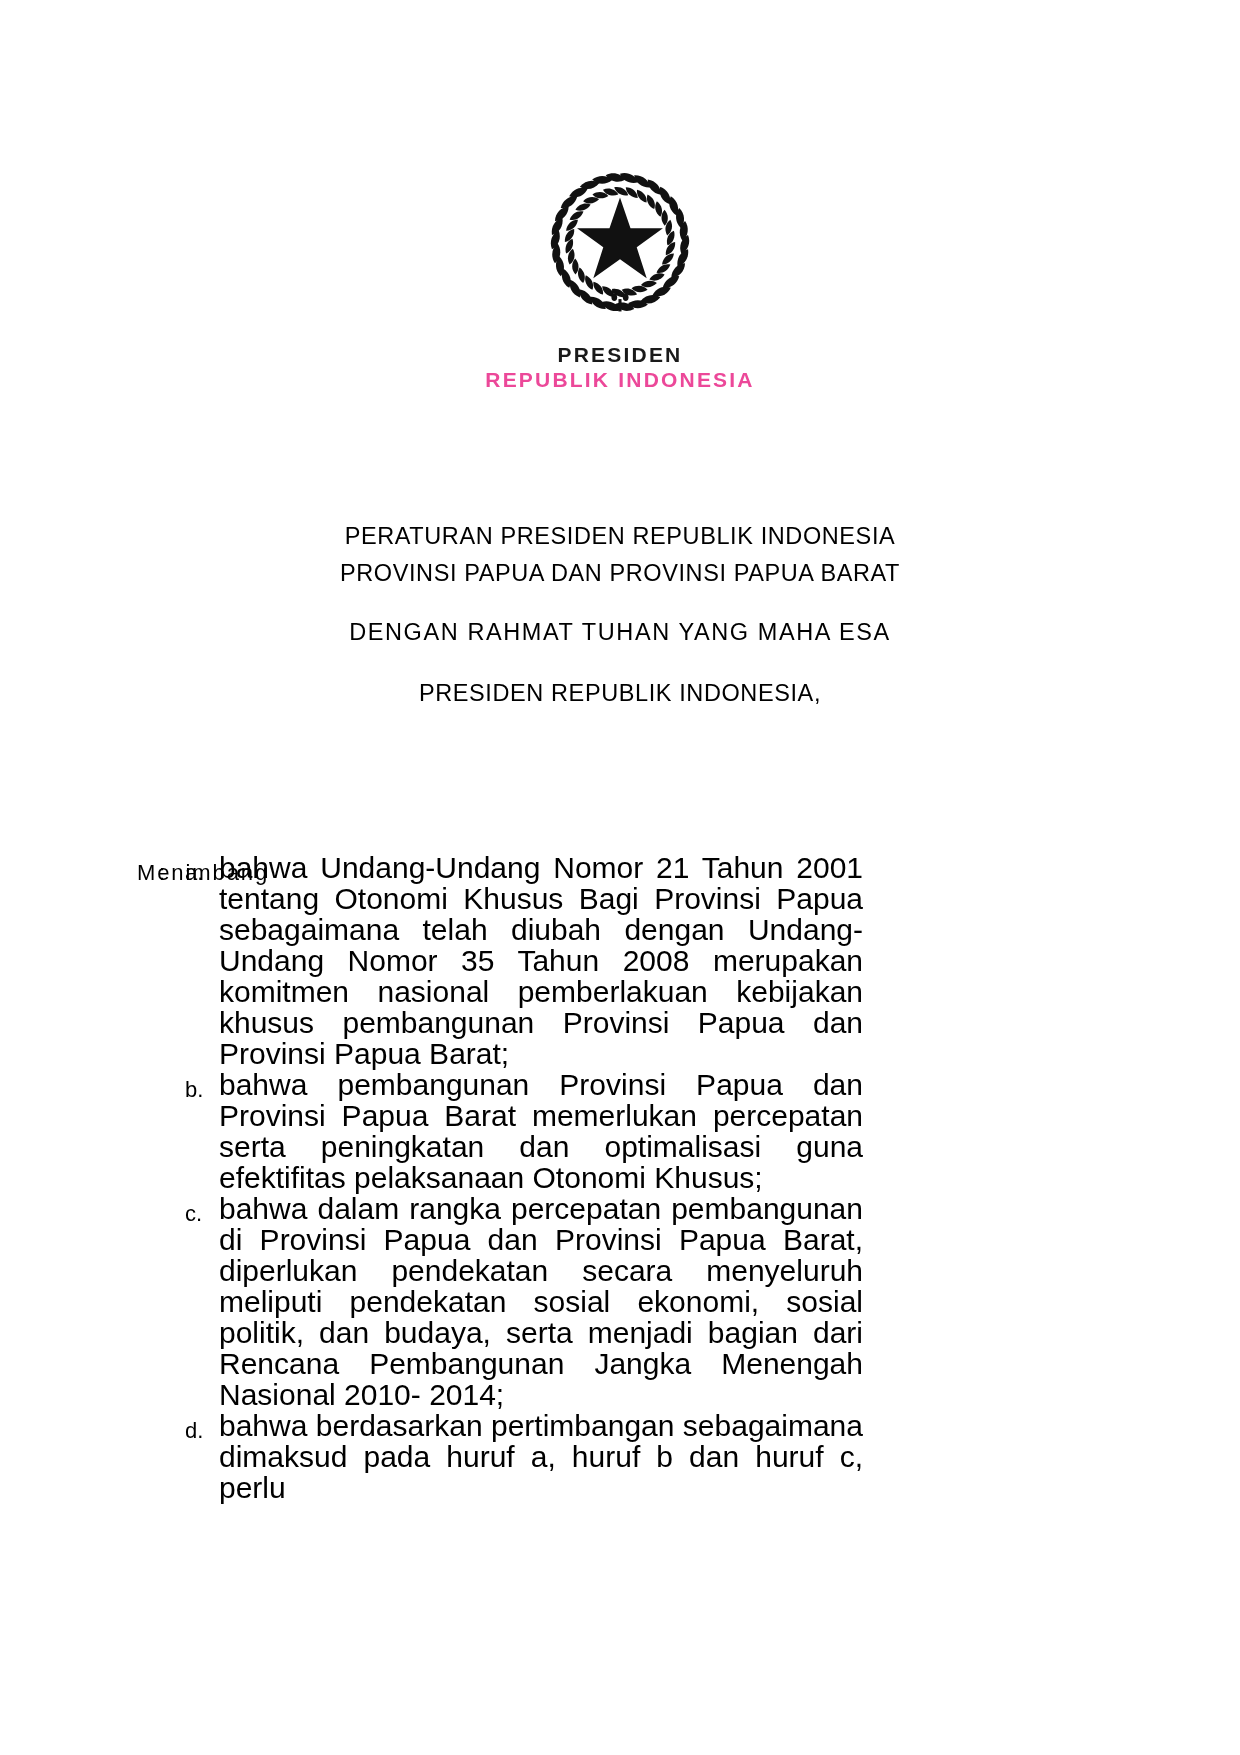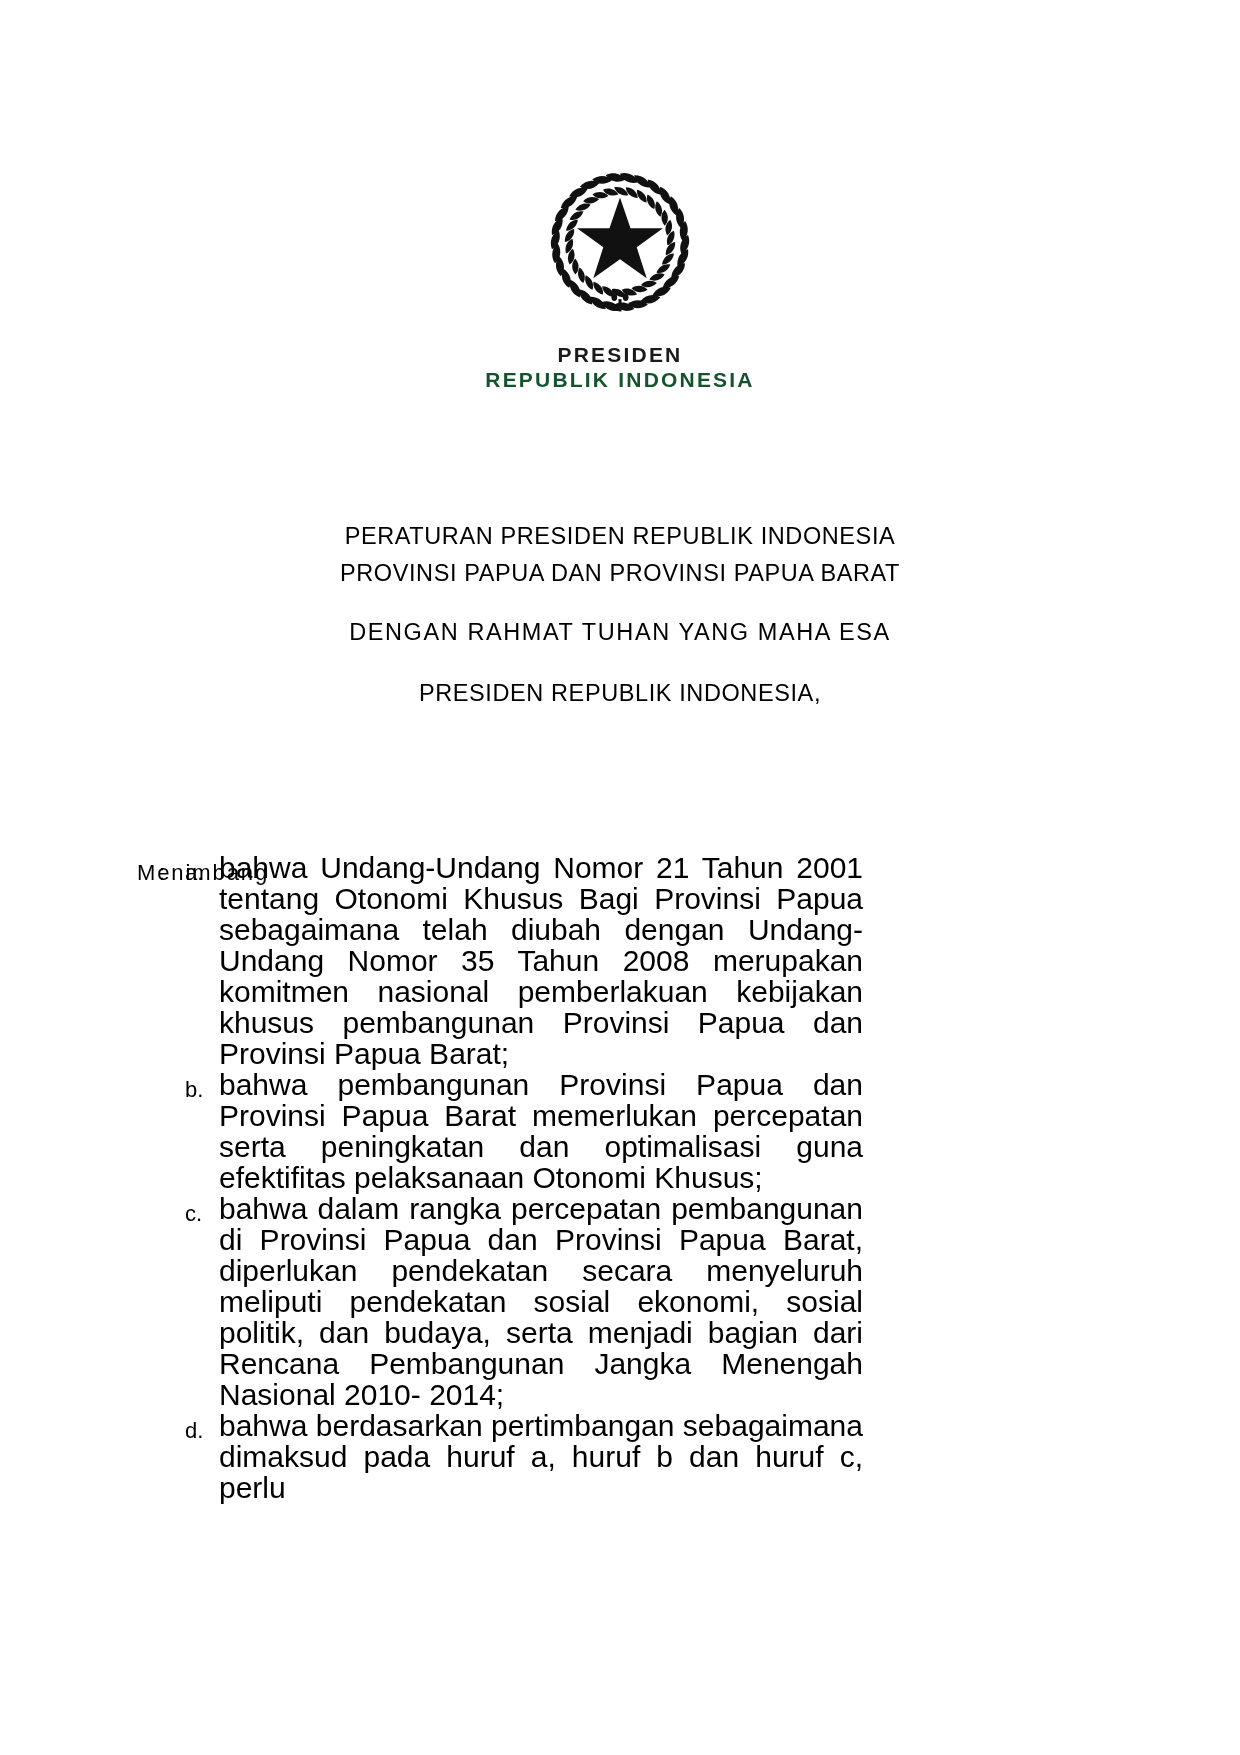--- a/index.html
+++ b/index.html
@@ -45,21 +45,21 @@
     font-weight: 600;
     line-height: 25px;
     color: #1a1a1a;
     font-family: "Liberation Sans", sans-serif;
   }
   .emblem-caption .line2 {
     font-size: 21px;
     letter-spacing: 2.2px;
     font-weight: 600;
     line-height: 25px;
-    color: #14532d;
+    color: #ec4899;
     font-family: "Liberation Sans", sans-serif;
   }
 
   
   .title-block {
     position: absolute;
     top: 470px;
     left: 0;
     width: 1240px;
     text-align: center;

